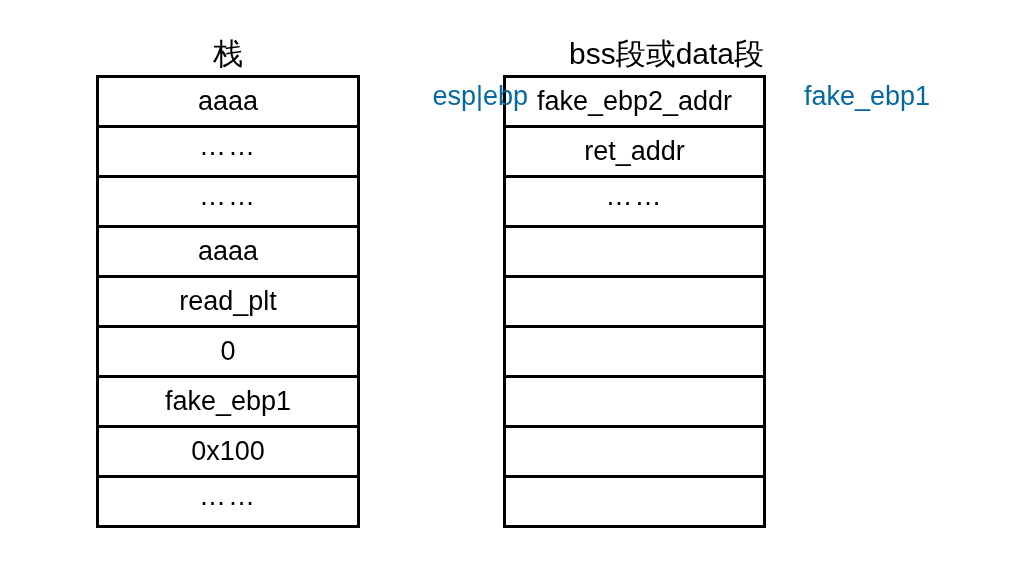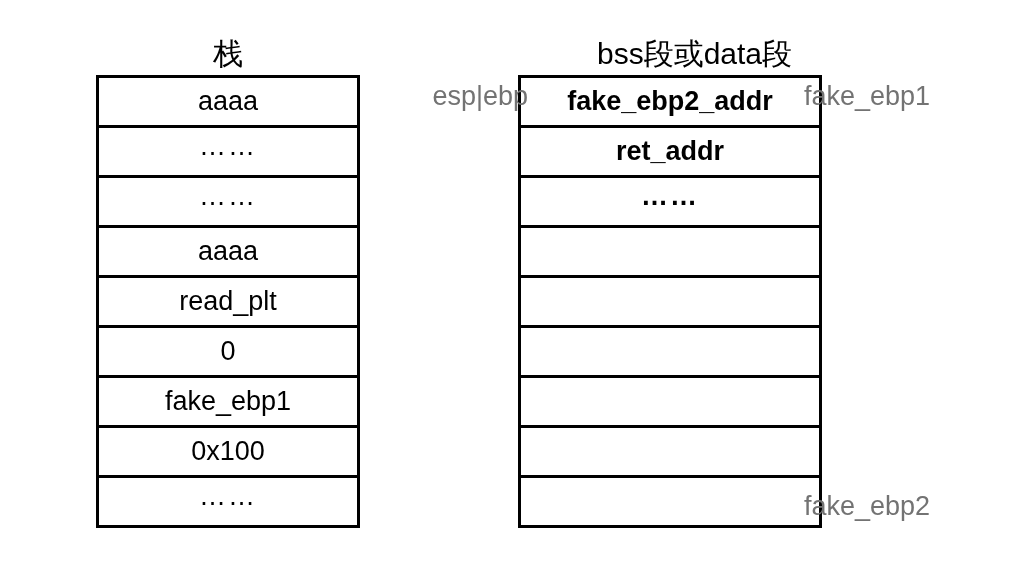--- a/index.html
+++ b/index.html
@@ -24,34 +24,34 @@
     position: absolute;
     top: 34px;
     height: 40px;
     line-height: 40px;
     font-size: 30px;
     text-align: center;
     color: #000000;
     white-space: nowrap;
   }
   .stack-title { left: 96px;  width: 264px; }
-  .bss-title   { left: 563px; width: 263px; text-align: center; }
+  .bss-title   { left: 535px; width: 263px; text-align: center; }
 
   .mem-table {
     position: absolute;
     top: 75px;
     height: 453px;
     box-sizing: border-box;
     border: 3px solid #000000;
     background: #ffffff;
     display: flex;
     flex-direction: column;
   }
   .stack-table { left: 96px;  width: 264px; }
-  .bss-table   { left: 518px; width: 304px; font-weight: bold; }
+  .bss-table   { left: 503px; width: 263px; }
 
   .mem-row {
     flex: 1 1 0;
     display: flex;
     align-items: center;
     justify-content: center;
     border-bottom: 3px solid #000000;
     font-size: 27px;
     color: #000000;
     overflow: hidden;
@@ -61,21 +61,21 @@
 
   .cell-text { position: relative; }
   .cell-text.dots { top: -5px; letter-spacing: 2px; }
 
   .side-label {
     position: absolute;
     height: 41px;
     display: flex;
     align-items: center;
     font-size: 27px;
-    color: #737373;
+    color: #0369a1;
     white-space: nowrap;
   }
   .esp-label   { left: 404px; width: 124px; top: 76px;  justify-content: flex-end; }
   .fake1-label { left: 804px; width: 220px; top: 76px;  justify-content: flex-start; }
   .fake2-label { left: 804px; width: 220px; top: 486px; justify-content: flex-start; }
 </style>
 </head>
 <body>
 
 <div class="canvas">
@@ -163,15 +163,14 @@
 
       <div class="mem-row">
         <span class="cell-text"></span>
       </div>
     </div>
 
   <div class="side-label esp-label">esp|ebp</div>
 
   <div class="side-label fake1-label">fake_ebp1</div>
 
-  <div class="side-label fake2-label">fake_ebp2</div>
 
 </div>
 
 </body></html>

